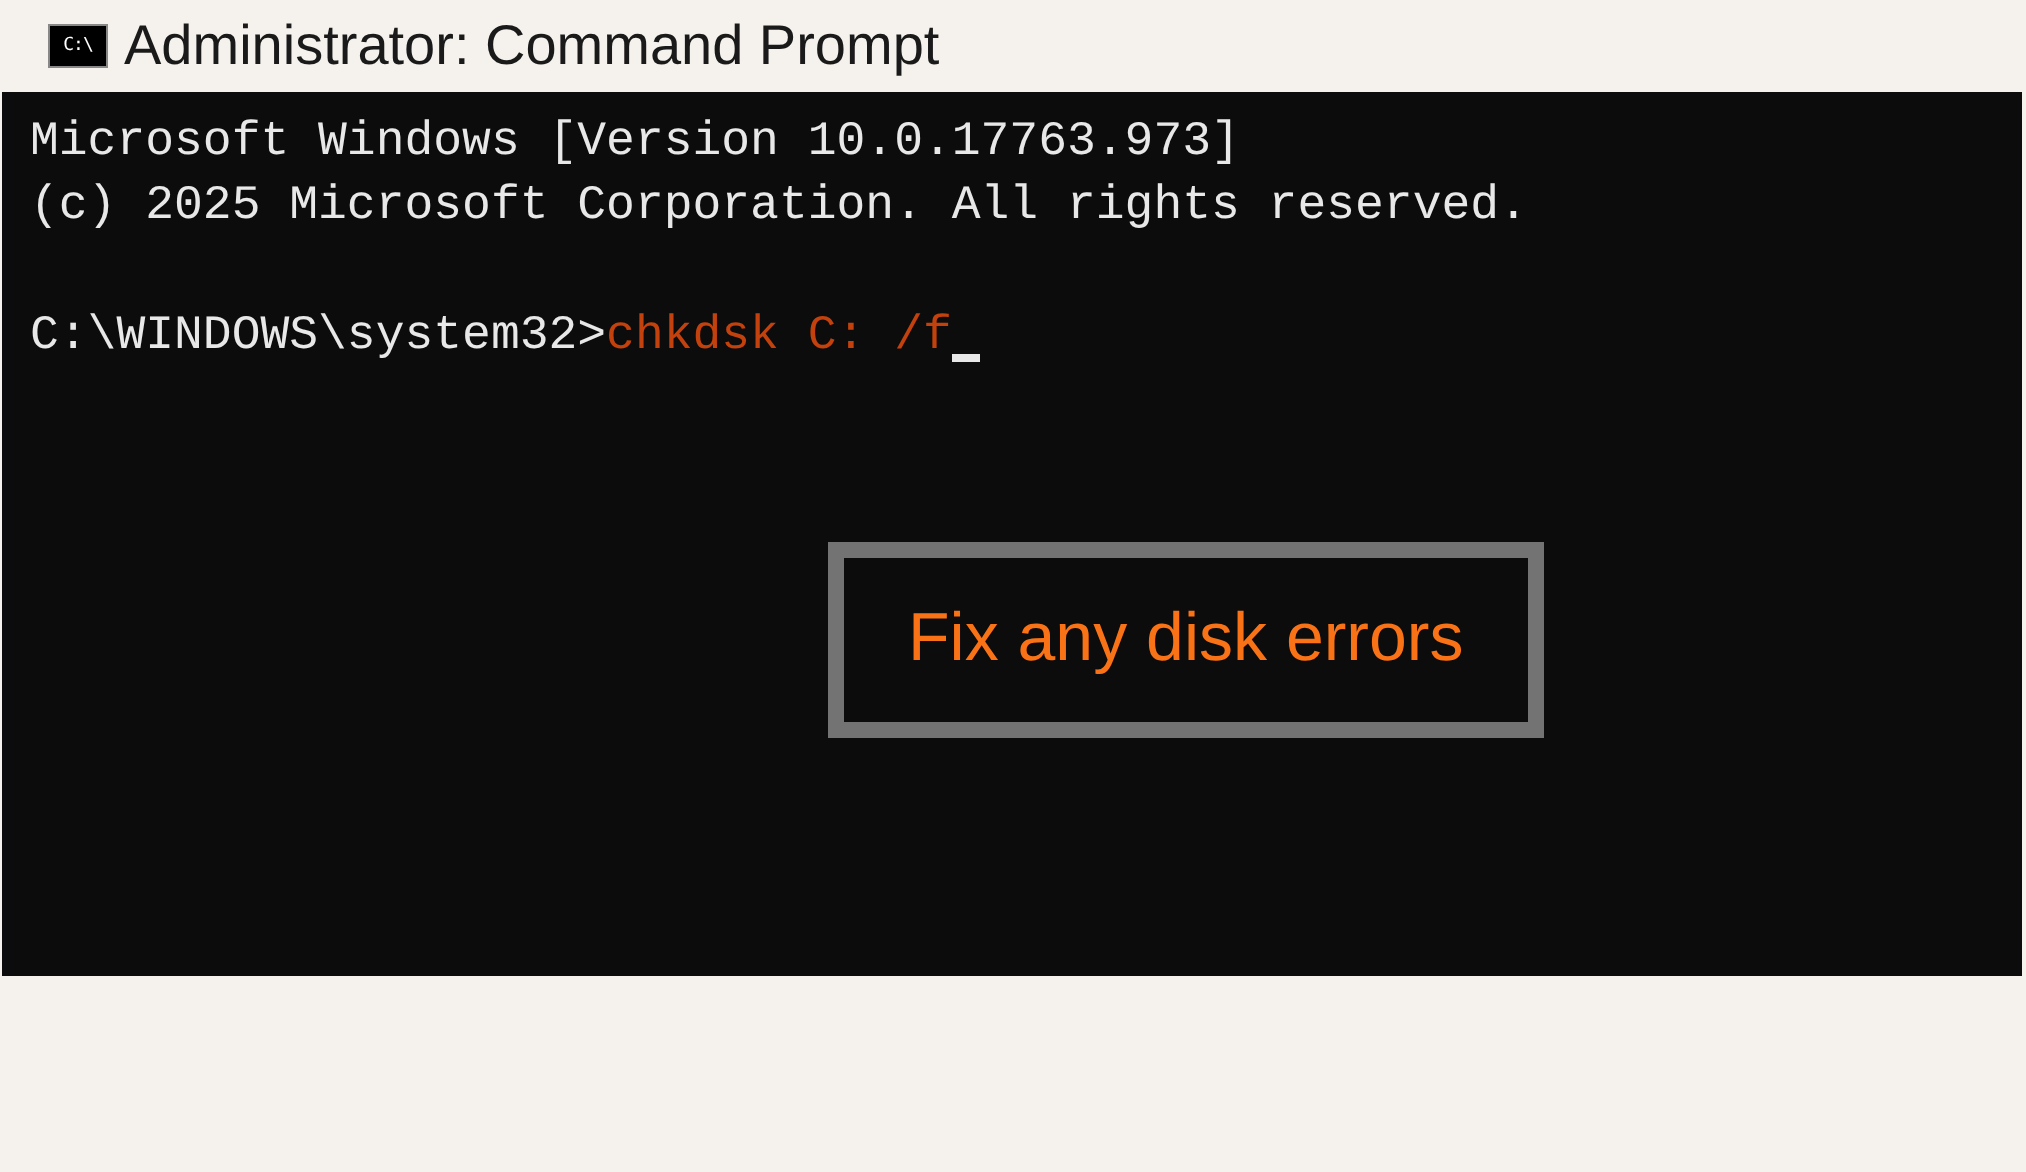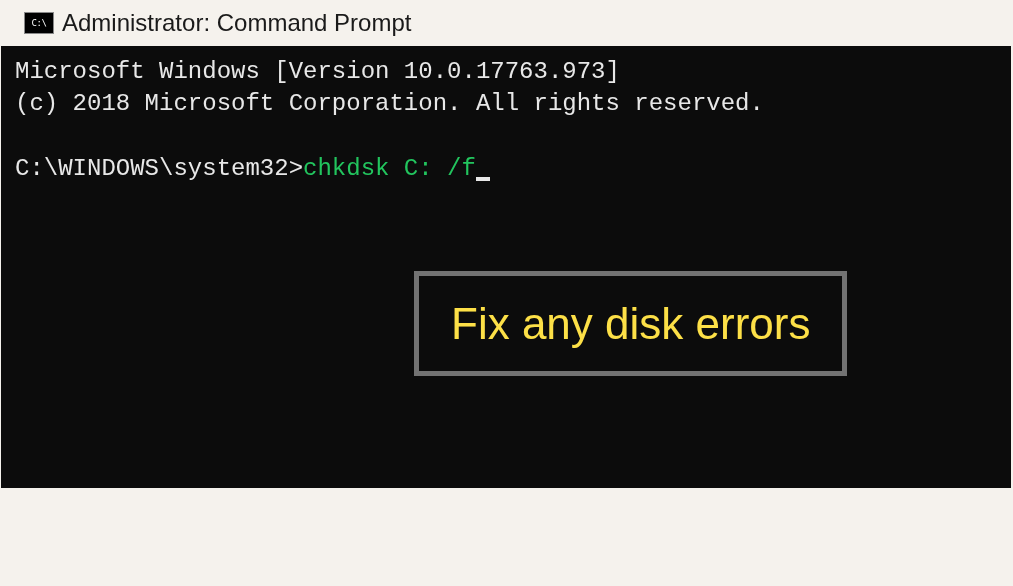--- a/index.html
+++ b/index.html
@@ -25,76 +25,76 @@
       border: 1px solid #888;
       display: flex;
       align-items: center;
       justify-content: center;
       color: #fff;
       font-size: 9px;
       font-family: monospace;
       letter-spacing: -0.5px;
     }
     .title-text {
-      font-size: 24px;
+      font-size: 28px;
       color: #1a1a1a;
       font-weight: 400;
     }
     .terminal {
       background: #0c0c0c;
       width: 1010px;
       height: 442px;
       margin-left: 1px;
       padding: 10px 14px;
       font-family: Consolas, "Courier New", monospace;
       font-size: 24px;
       color: #e8e8e8;
       line-height: 1.35;
       position: relative;
     }
     .terminal-line { white-space: pre; }
     .prompt-line { margin-top: 32px; white-space: pre; }
-    .command { color: #22c55e; text-align: center; }
+    .command { color: #c2410c; text-align: center; }
     .cursor {
       display: inline-block;
       width: 14px;
       height: 4px;
       background: #e8e8e8;
       vertical-align: bottom;
       margin-bottom: 4px;
       margin-left: 0;
     }
     .callout {
       position: absolute;
       left: 413px;
       top: 225px;
-      border: 5px solid #737373;
+      border: 8px solid #737373;
       padding: 18px 32px;
-      color: #fde047;
+      color: #f97316;
       font-family: "Segoe UI", Arial, sans-serif;
-      font-size: 44px;
+      font-size: 34px;
       font-weight: 400;
       background: transparent;
     }
     .bottom {
       height: 41px;
       background: #f5f2ed;
     }
   </style>
 </head>
 <body>
 
 <div class="titlebar">
   <span class="title-icon">C:\</span>
   <span class="title-text">Administrator: Command Prompt</span>
 </div>
 
 <div class="terminal">
   <div class="terminal-line">Microsoft Windows [Version 10.0.17763.973]</div>
-  <div class="terminal-line">(c) 2018 Microsoft Corporation. All rights reserved.</div>
+  <div class="terminal-line">(c) 2025 Microsoft Corporation. All rights reserved.</div>
   <div class="prompt-line"><span>C:\WINDOWS\system32&gt;</span><span class="command">chkdsk C: /f</span><span class="cursor"></span></div>
 
   <div class="callout">
     <span>Fix any disk errors</span>
   </div>
 </div>
 
 <div class="bottom"></div>
 
 </body></html>

